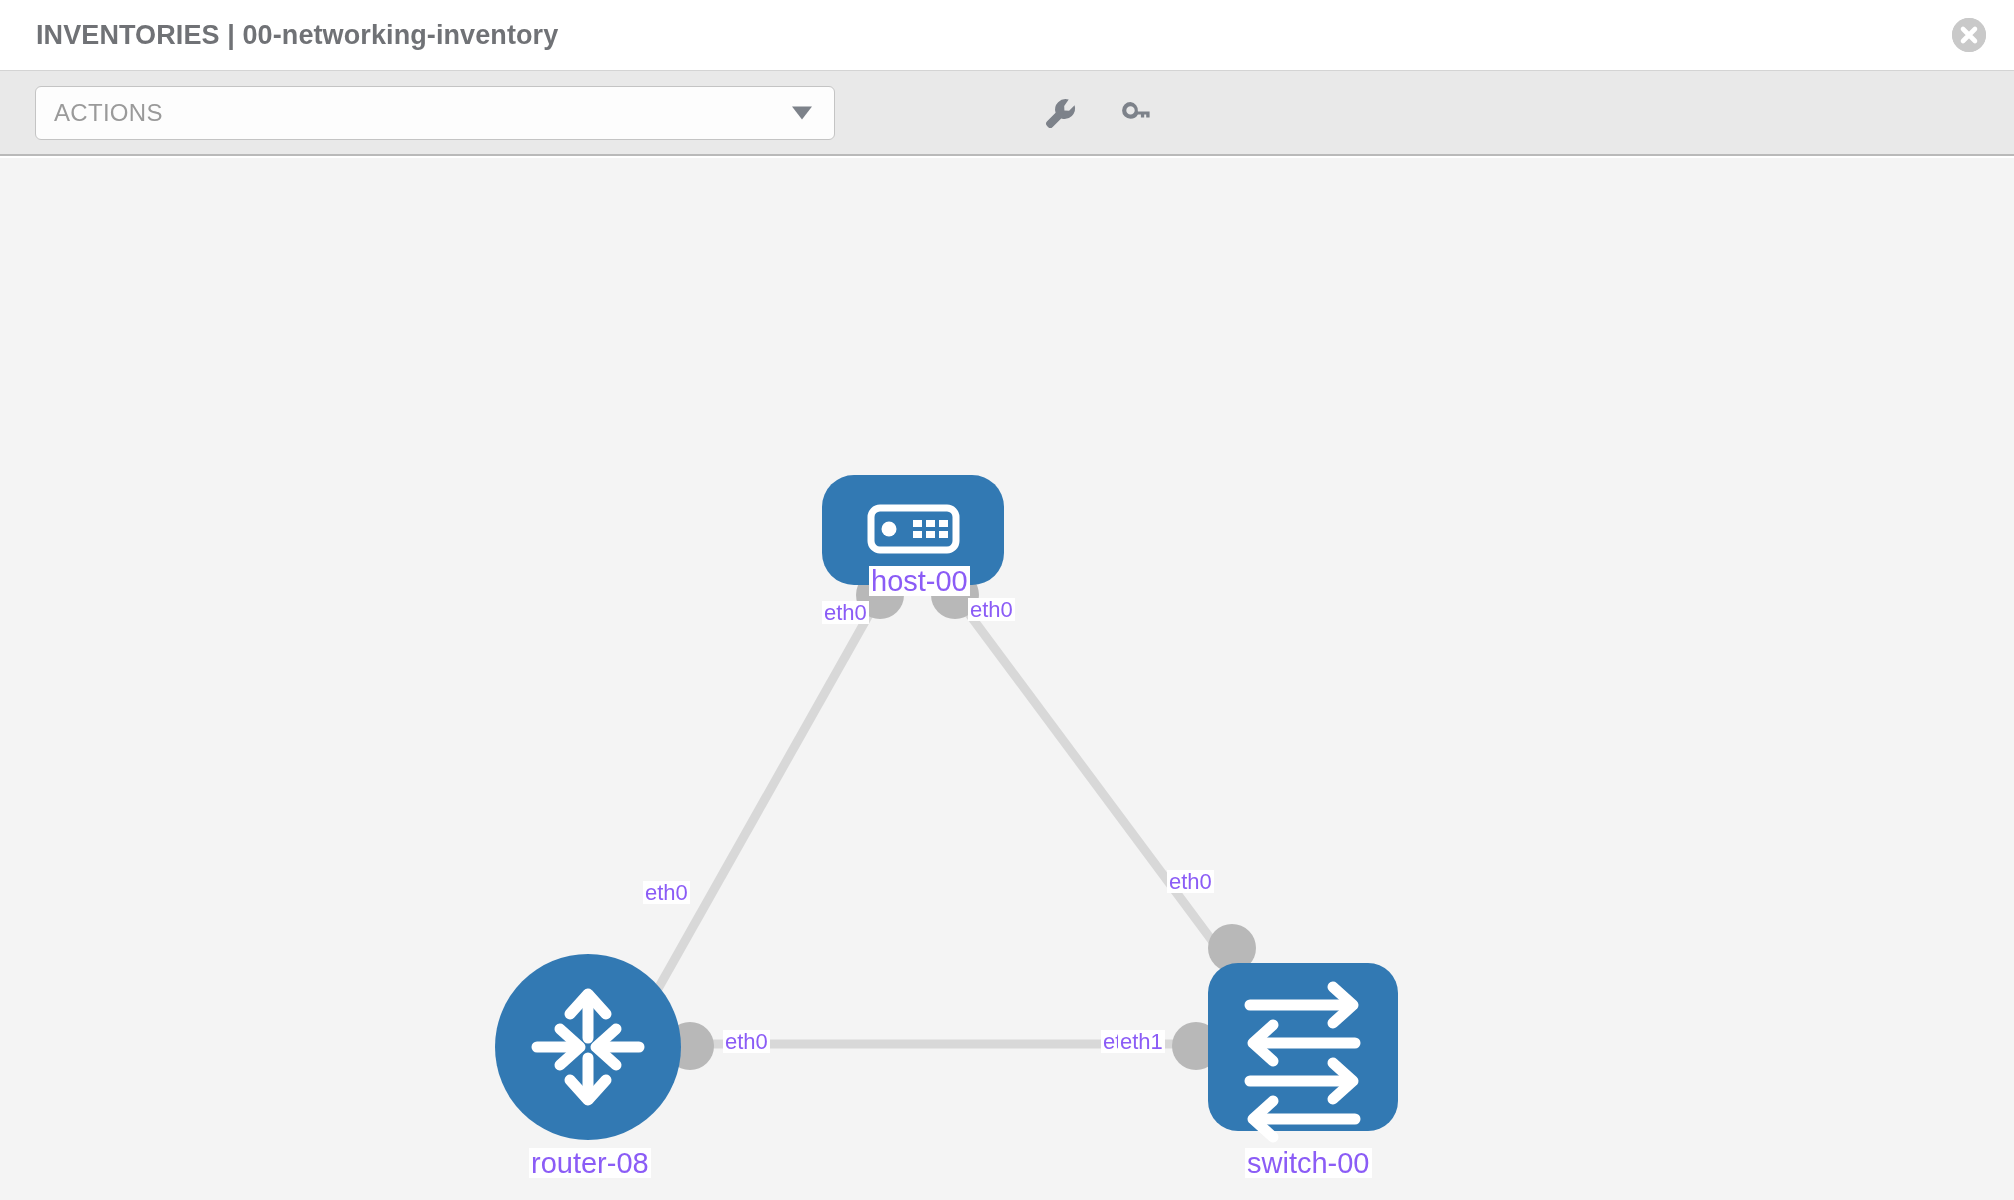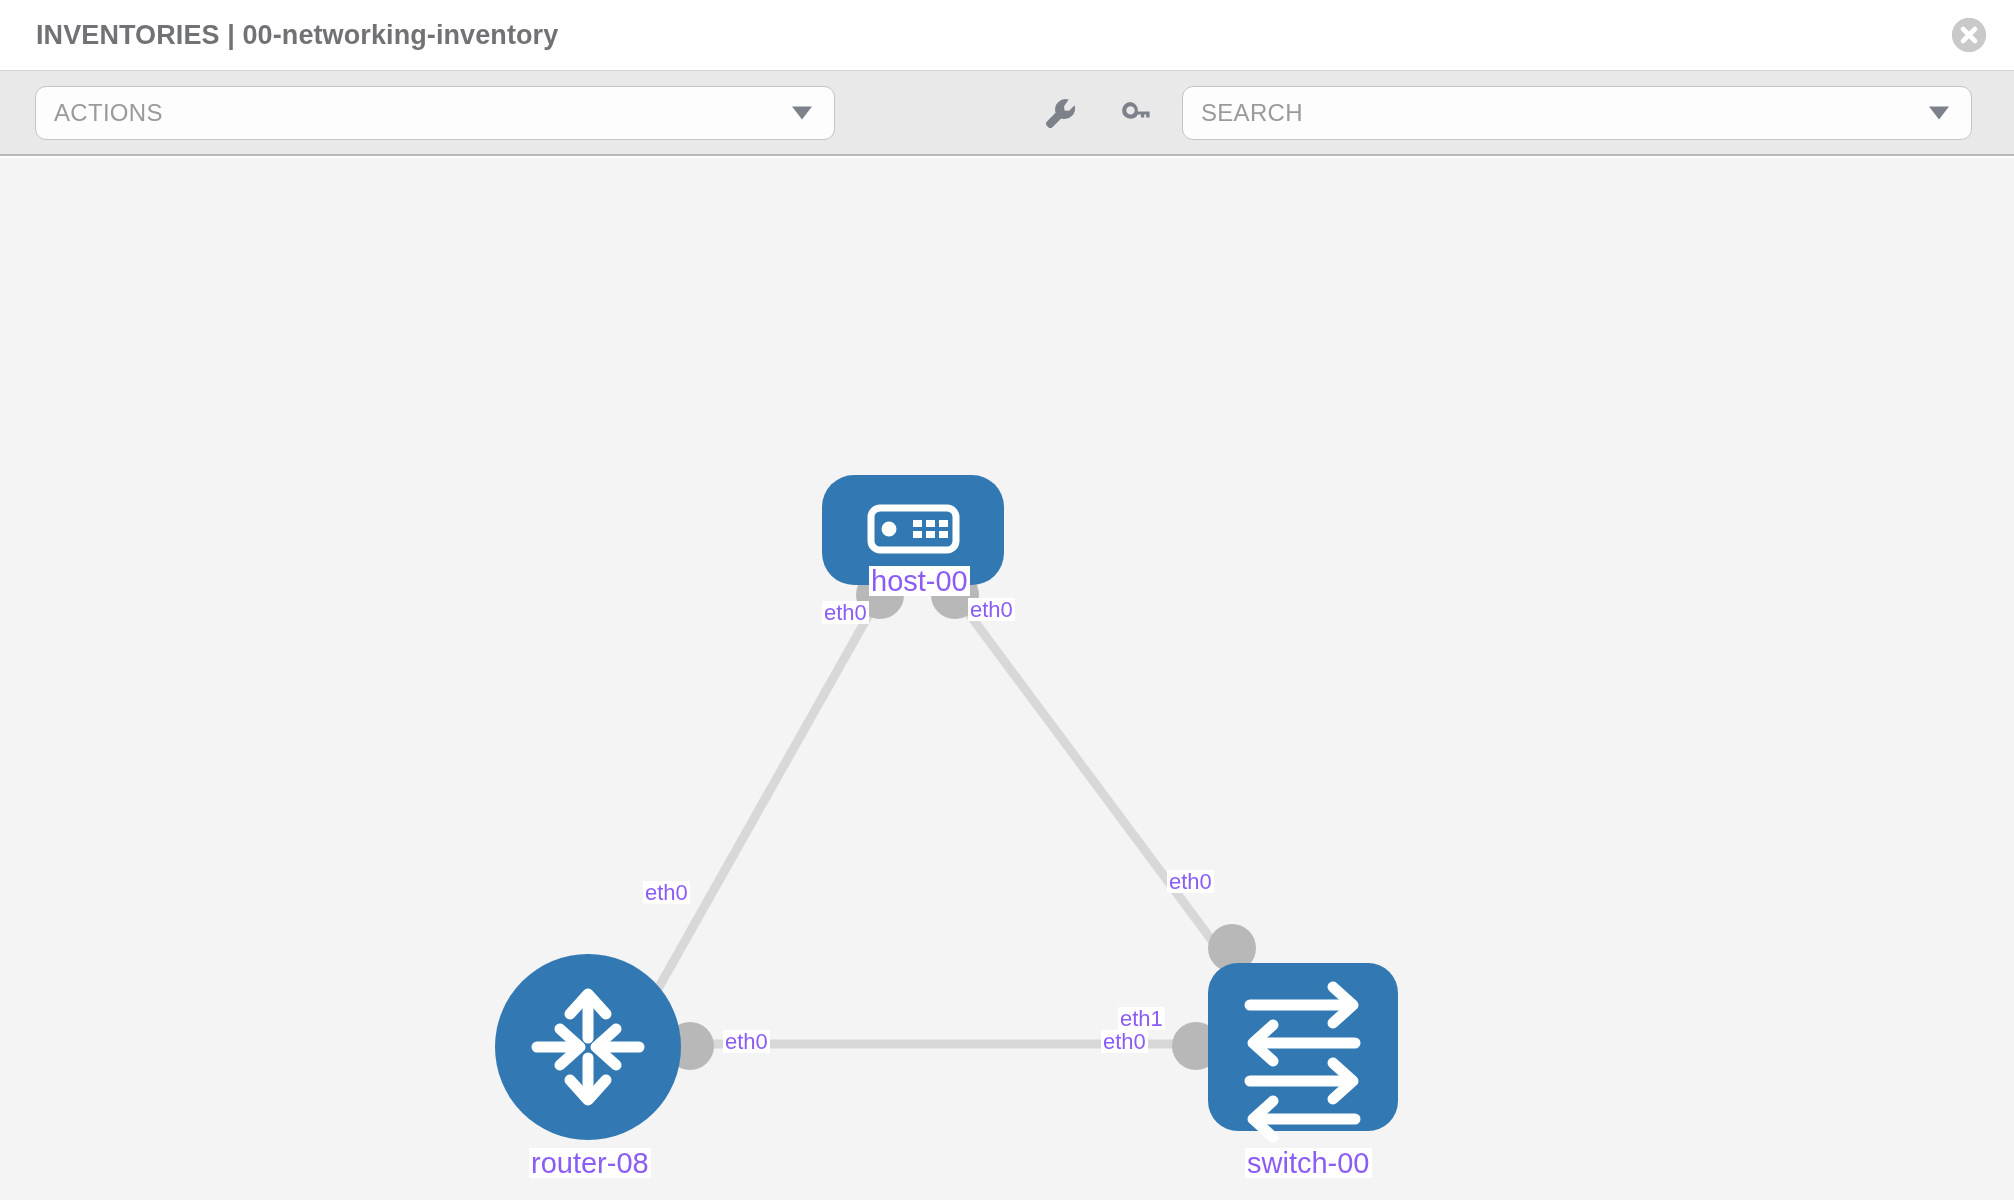--- a/index.html
+++ b/index.html
@@ -47,21 +47,21 @@
     border-top: 1px solid #d4d4d4;
     border-bottom: 2px solid #b9b9b9;
     display: flex; align-items: center;
   }
 
   .select-box {
     position: relative;
     height: 54px;
     background: #fdfdfd;
     border: 1px solid #c4c4c4;
-    border-radius: 11px;
+    border-radius: 6px;
     display: flex; align-items: center;
     cursor: pointer;
   }
   .select-box .sel-label {
     font-size: 24px;
     color: #9a9a9a;
     padding-left: 18px;
     letter-spacing: 0.3px;
     white-space: nowrap;
   }
@@ -137,24 +137,20 @@
       </span>
       <span class="tool-icon">
         <svg width="40" height="40" viewBox="0 0 40 40">
           <g fill="#7d828a">
             <path d="M14.5 9 a8.4 8.4 0 1 0 0 16.8 a8.4 8.4 0 0 0 7.4-4.4 l3.0 0 l0 3.2 l3.3 0 l0-3.2 l2.0 0 l0 3.2 l3.4 0 l0-6.2 l-11.7 0 A8.4 8.4 0 0 0 14.5 9 z M14.5 13.2 a4.2 4.2 0 1 1 0 8.4 a4.2 4.2 0 0 1 0-8.4 z"></path>
           </g>
         </svg>
       </span>
     </div>
 
-    <div class="select-box" id="search-select">
-      <span class="sel-label">SEARCH</span>
-      <span class="caret"></span>
-    </div>
   </div>
 
   <div class="canvas">
 
     <svg width="2014" height="1042">
 
       <g>
         <line x1="880" y1="437" x2="650" y2="845" stroke="#d8d8d8" stroke-width="9"></line>
         <line x1="955" y1="437" x2="1225" y2="800" stroke="#d8d8d8" stroke-width="9"></line>
         <line x1="672" y1="886" x2="1215" y2="886" stroke="#d8d8d8" stroke-width="9"></line>
@@ -226,20 +222,20 @@
     <div class="chip port-name" style="left:968px; top:440px;">eth0</div>
 
     <div class="chip port-name" style="left:643px; top:723px;">eth0</div>
 
     <div class="chip port-name" style="left:1167px; top:712px;">eth0</div>
 
     <div class="chip port-name" style="left:723px; top:872px;">eth0</div>
 
     <div class="chip port-name" style="left:1101px; top:872px;">eth0</div>
 
-    <div class="chip port-name" style="left:1118px; top:849px;">eth1</div>
+    <div class="chip port-name" style="left:1118px; top:872px;">eth1</div>
 
     <div class="chip node-name" style="left:529px; top:990px;">router-08</div>
 
     <div class="chip node-name" style="left:1245px; top:990px;">switch-00</div>
 
   </div>
 </div>
 
 </body></html>

